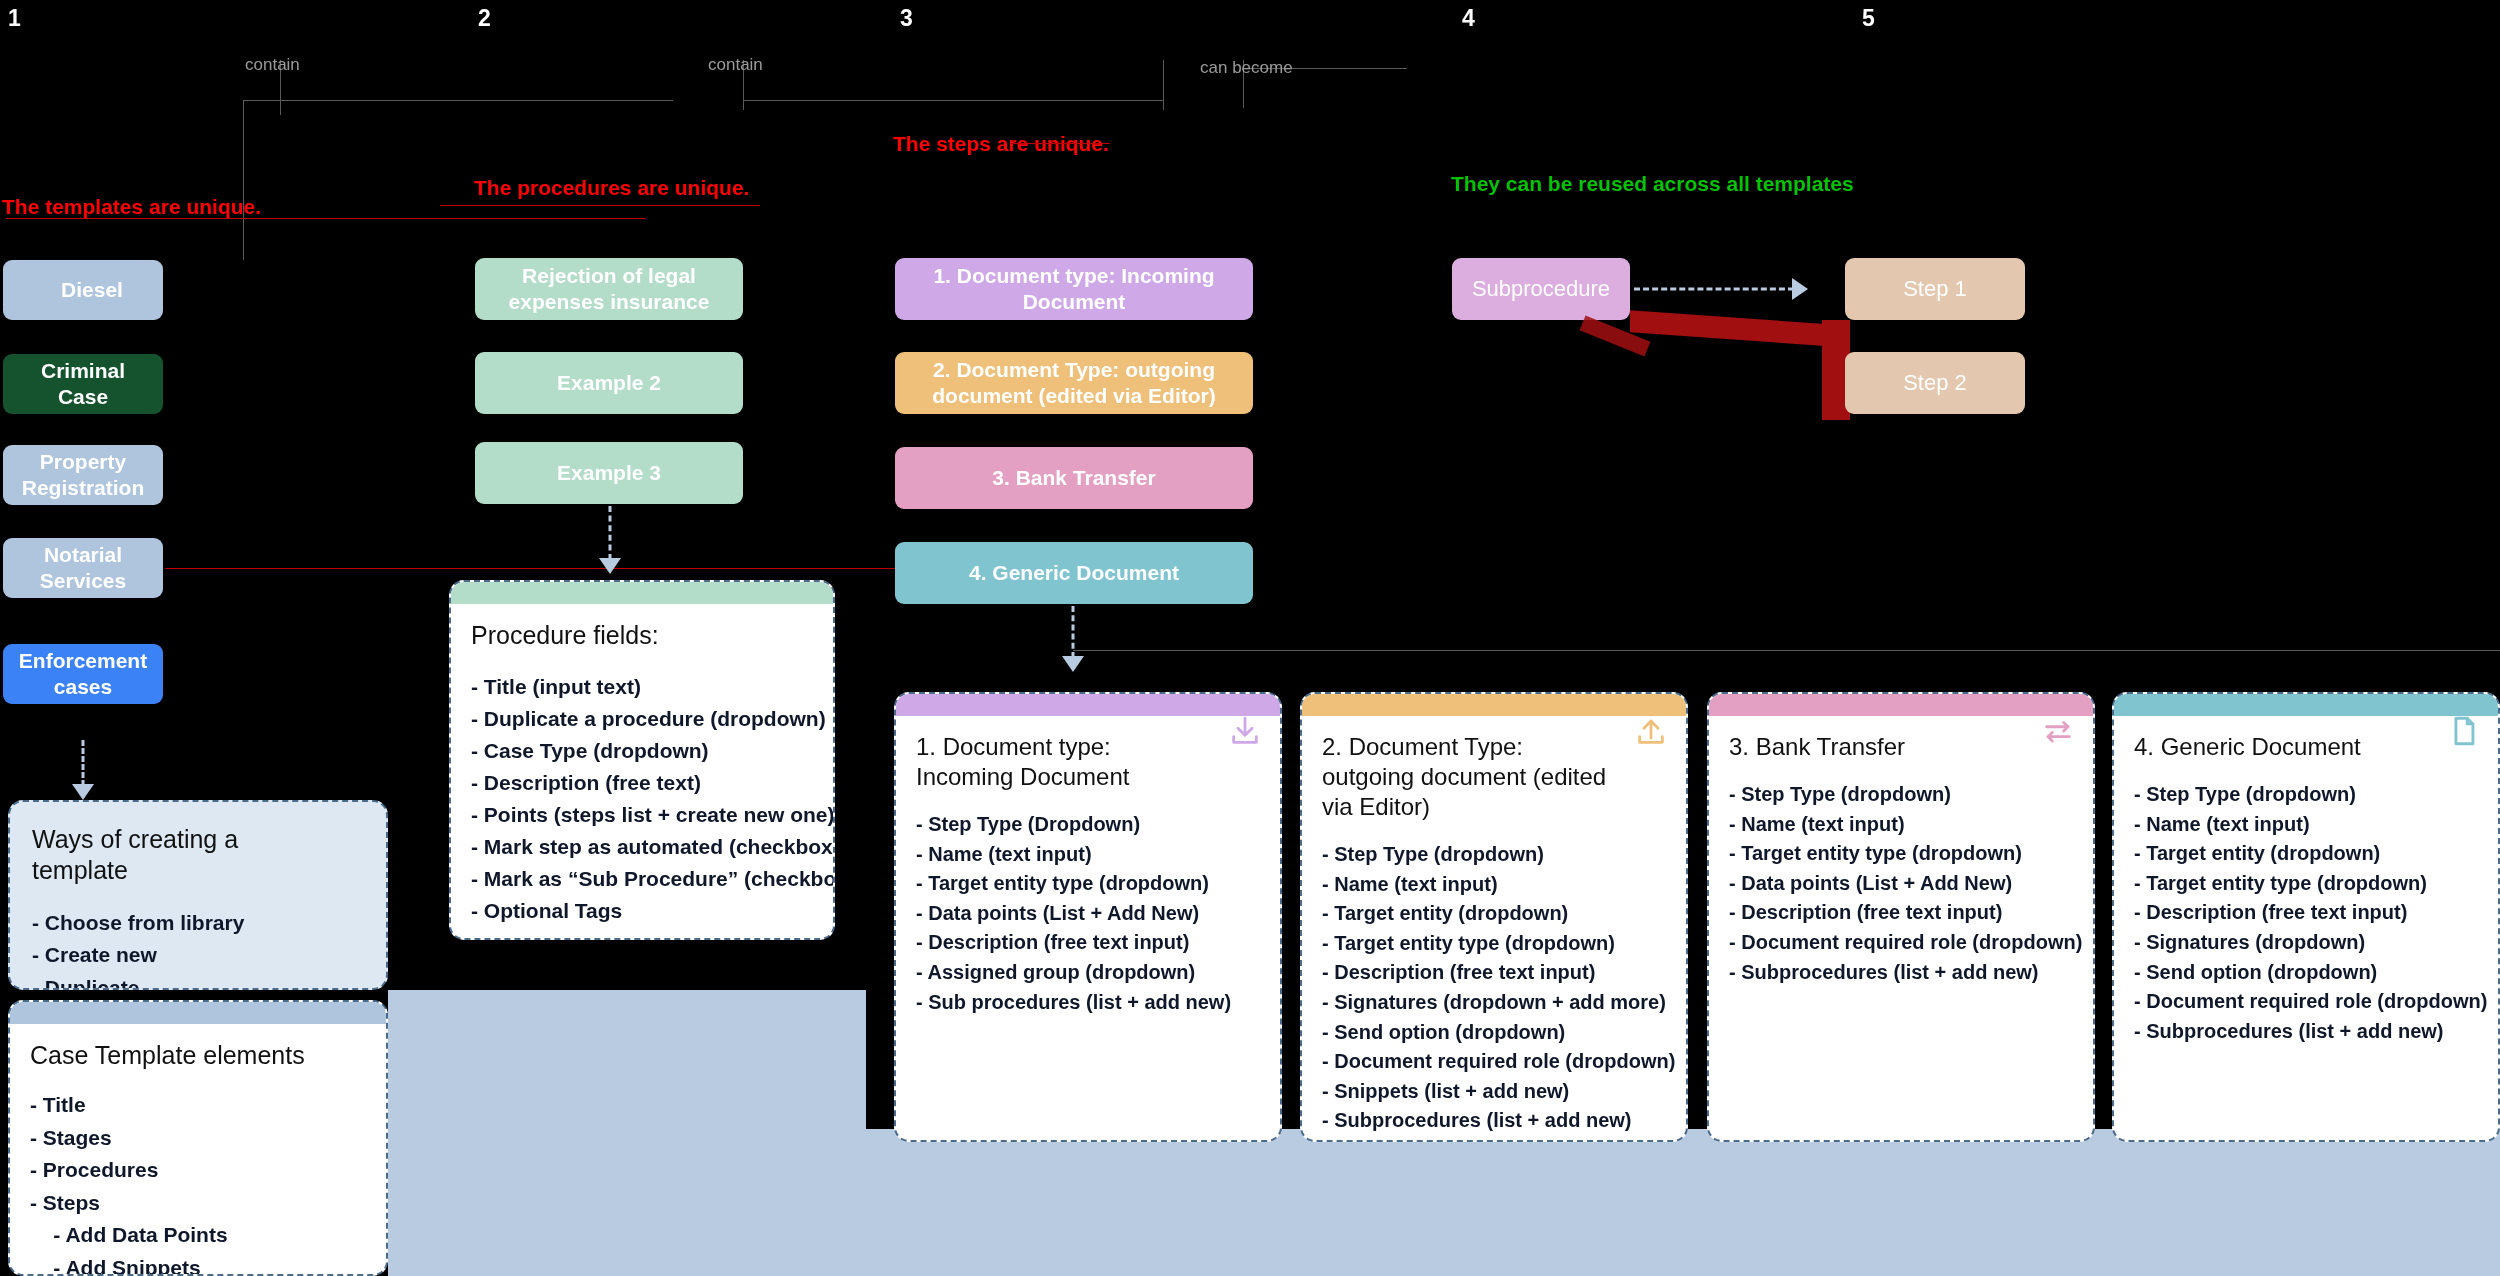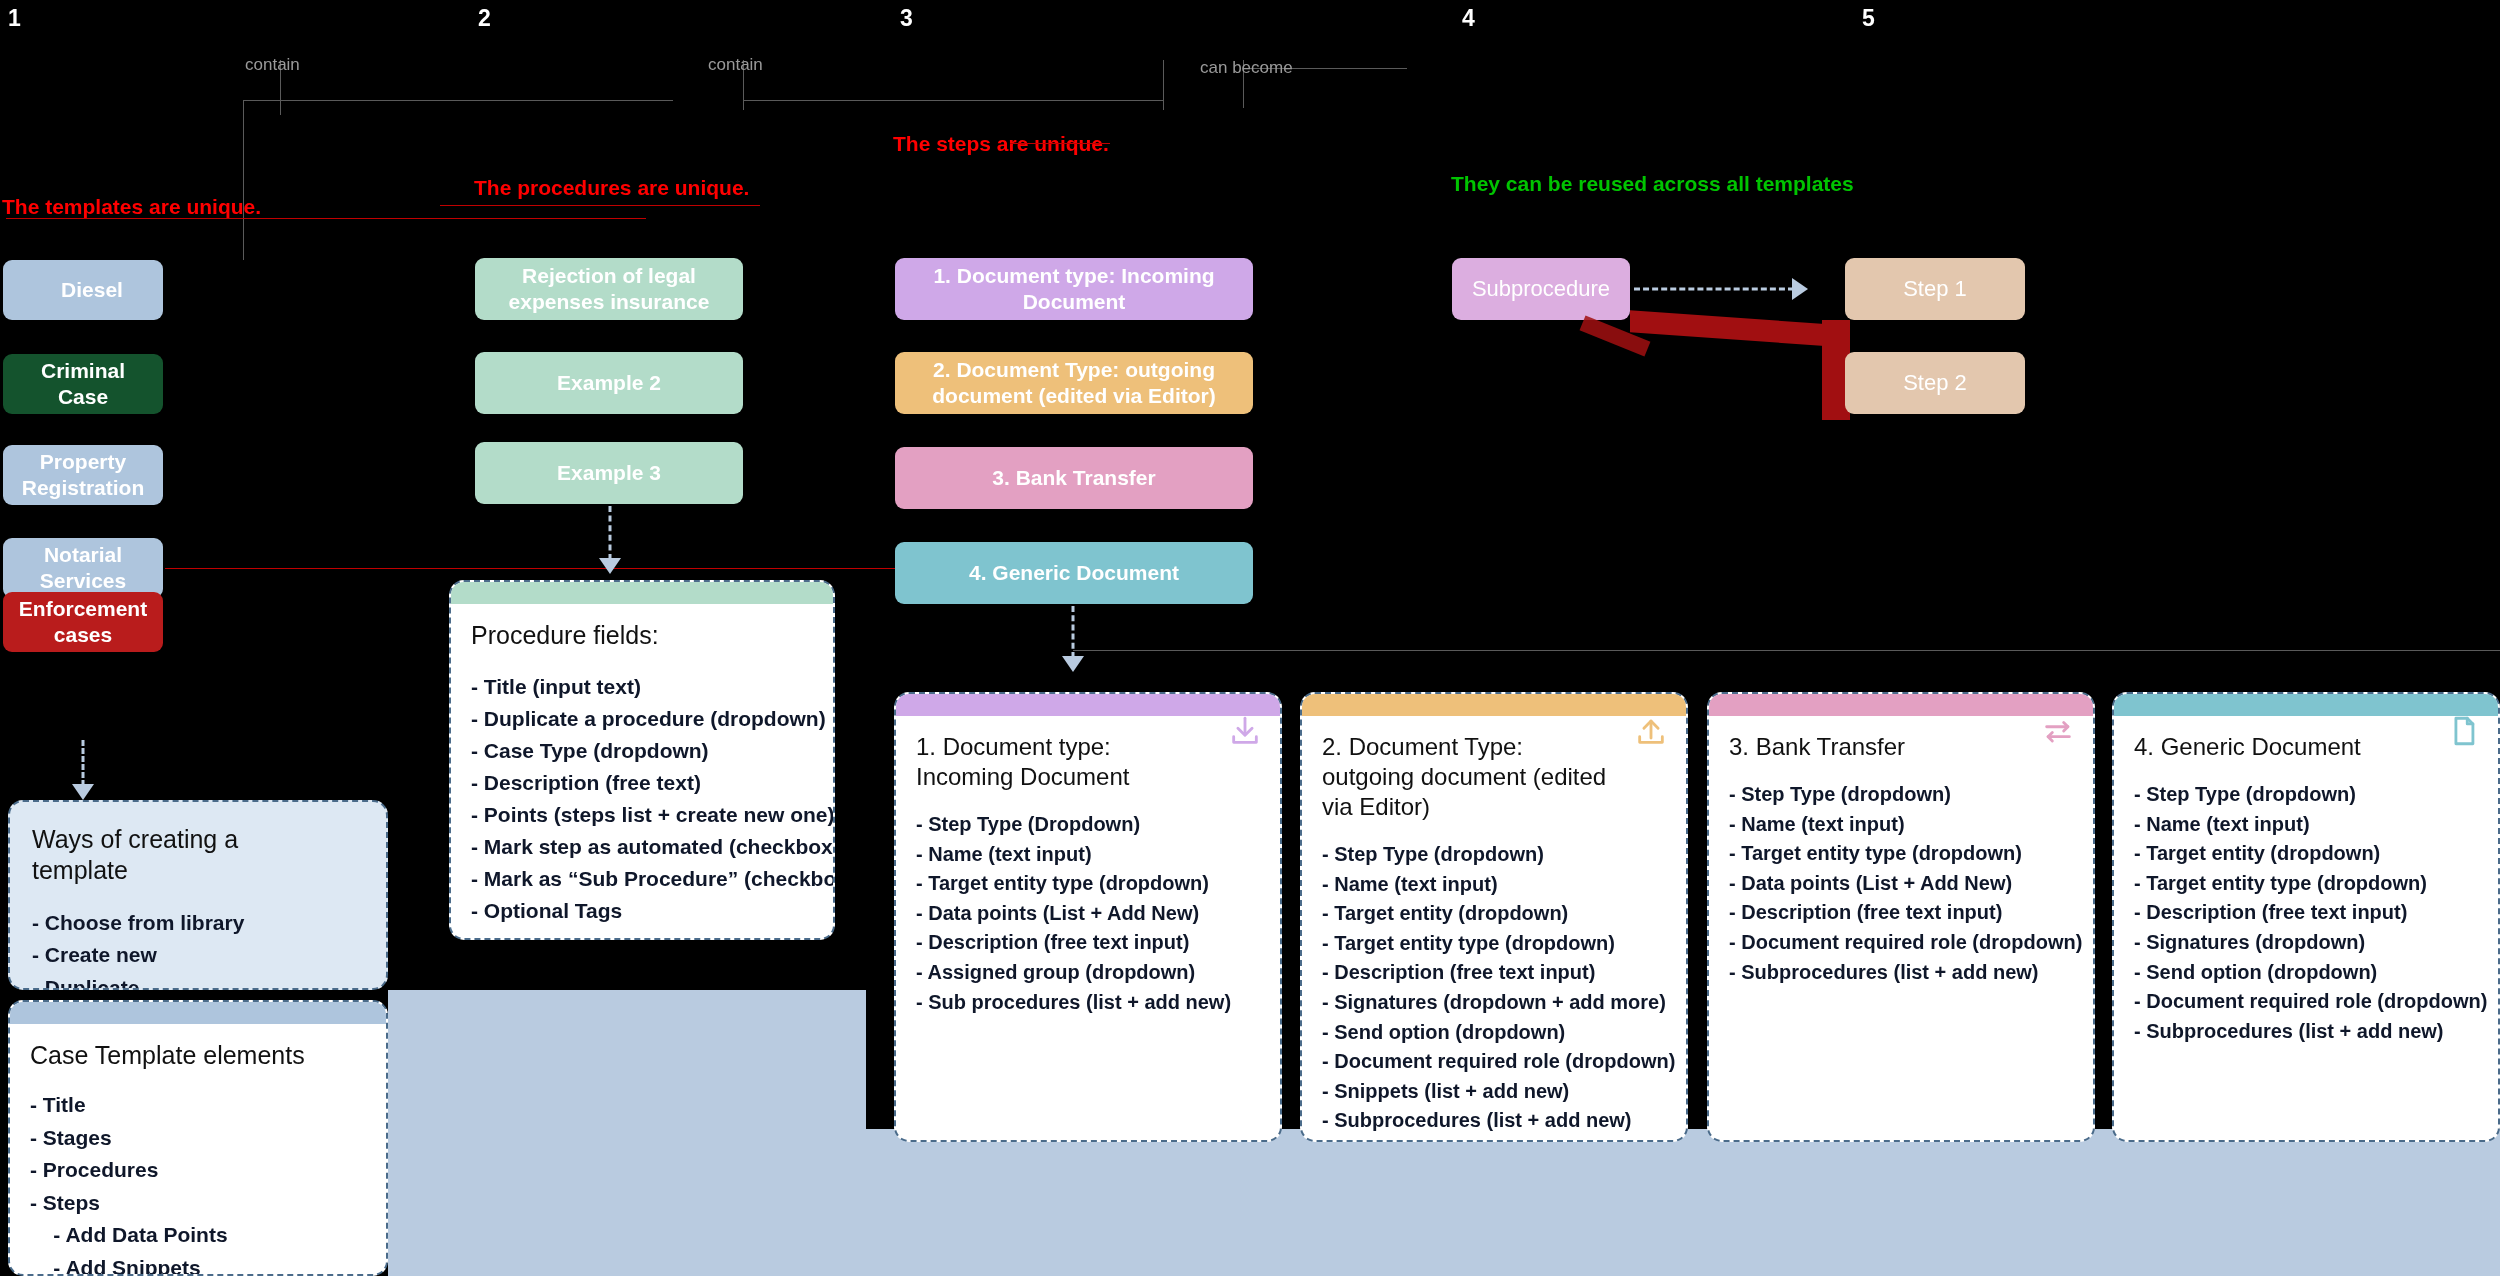--- a/index.html
+++ b/index.html
@@ -123,21 +123,21 @@
   </div>
   <div class="node" style="left:3px;top:354px;width:160px;height:60px;background:#14532d;">
     <span>Criminal Case</span>
   </div>
   <div class="node" style="left:3px;top:445px;width:160px;height:60px;background:#aec5dd;">
     <span>Property Registration</span>
   </div>
   <div class="node" style="left:3px;top:538px;width:160px;height:60px;background:#aec5dd;">
     <span>Notarial Services</span>
   </div>
-  <div class="node" style="left:3px;top:592px;width:160px;height:60px;background:#b91c1c;align-items:center;">
+  <div class="node" style="left:3px;top:644px;width:160px;height:60px;background:#3b82f6;align-items:center;">
     <span>Enforcement cases</span>
   </div>
 
   <div class="darrow" style="left:68px;top:740px;width:30px;height:64px;">
     <div class="shaft-v" style="height:46px;"></div>
     <div class="head-down" style="top:44px;"></div>
   </div>
 
   <div class="card filled" style="left:8px;top:800px;width:380px;height:190px;">
     <div class="body">

